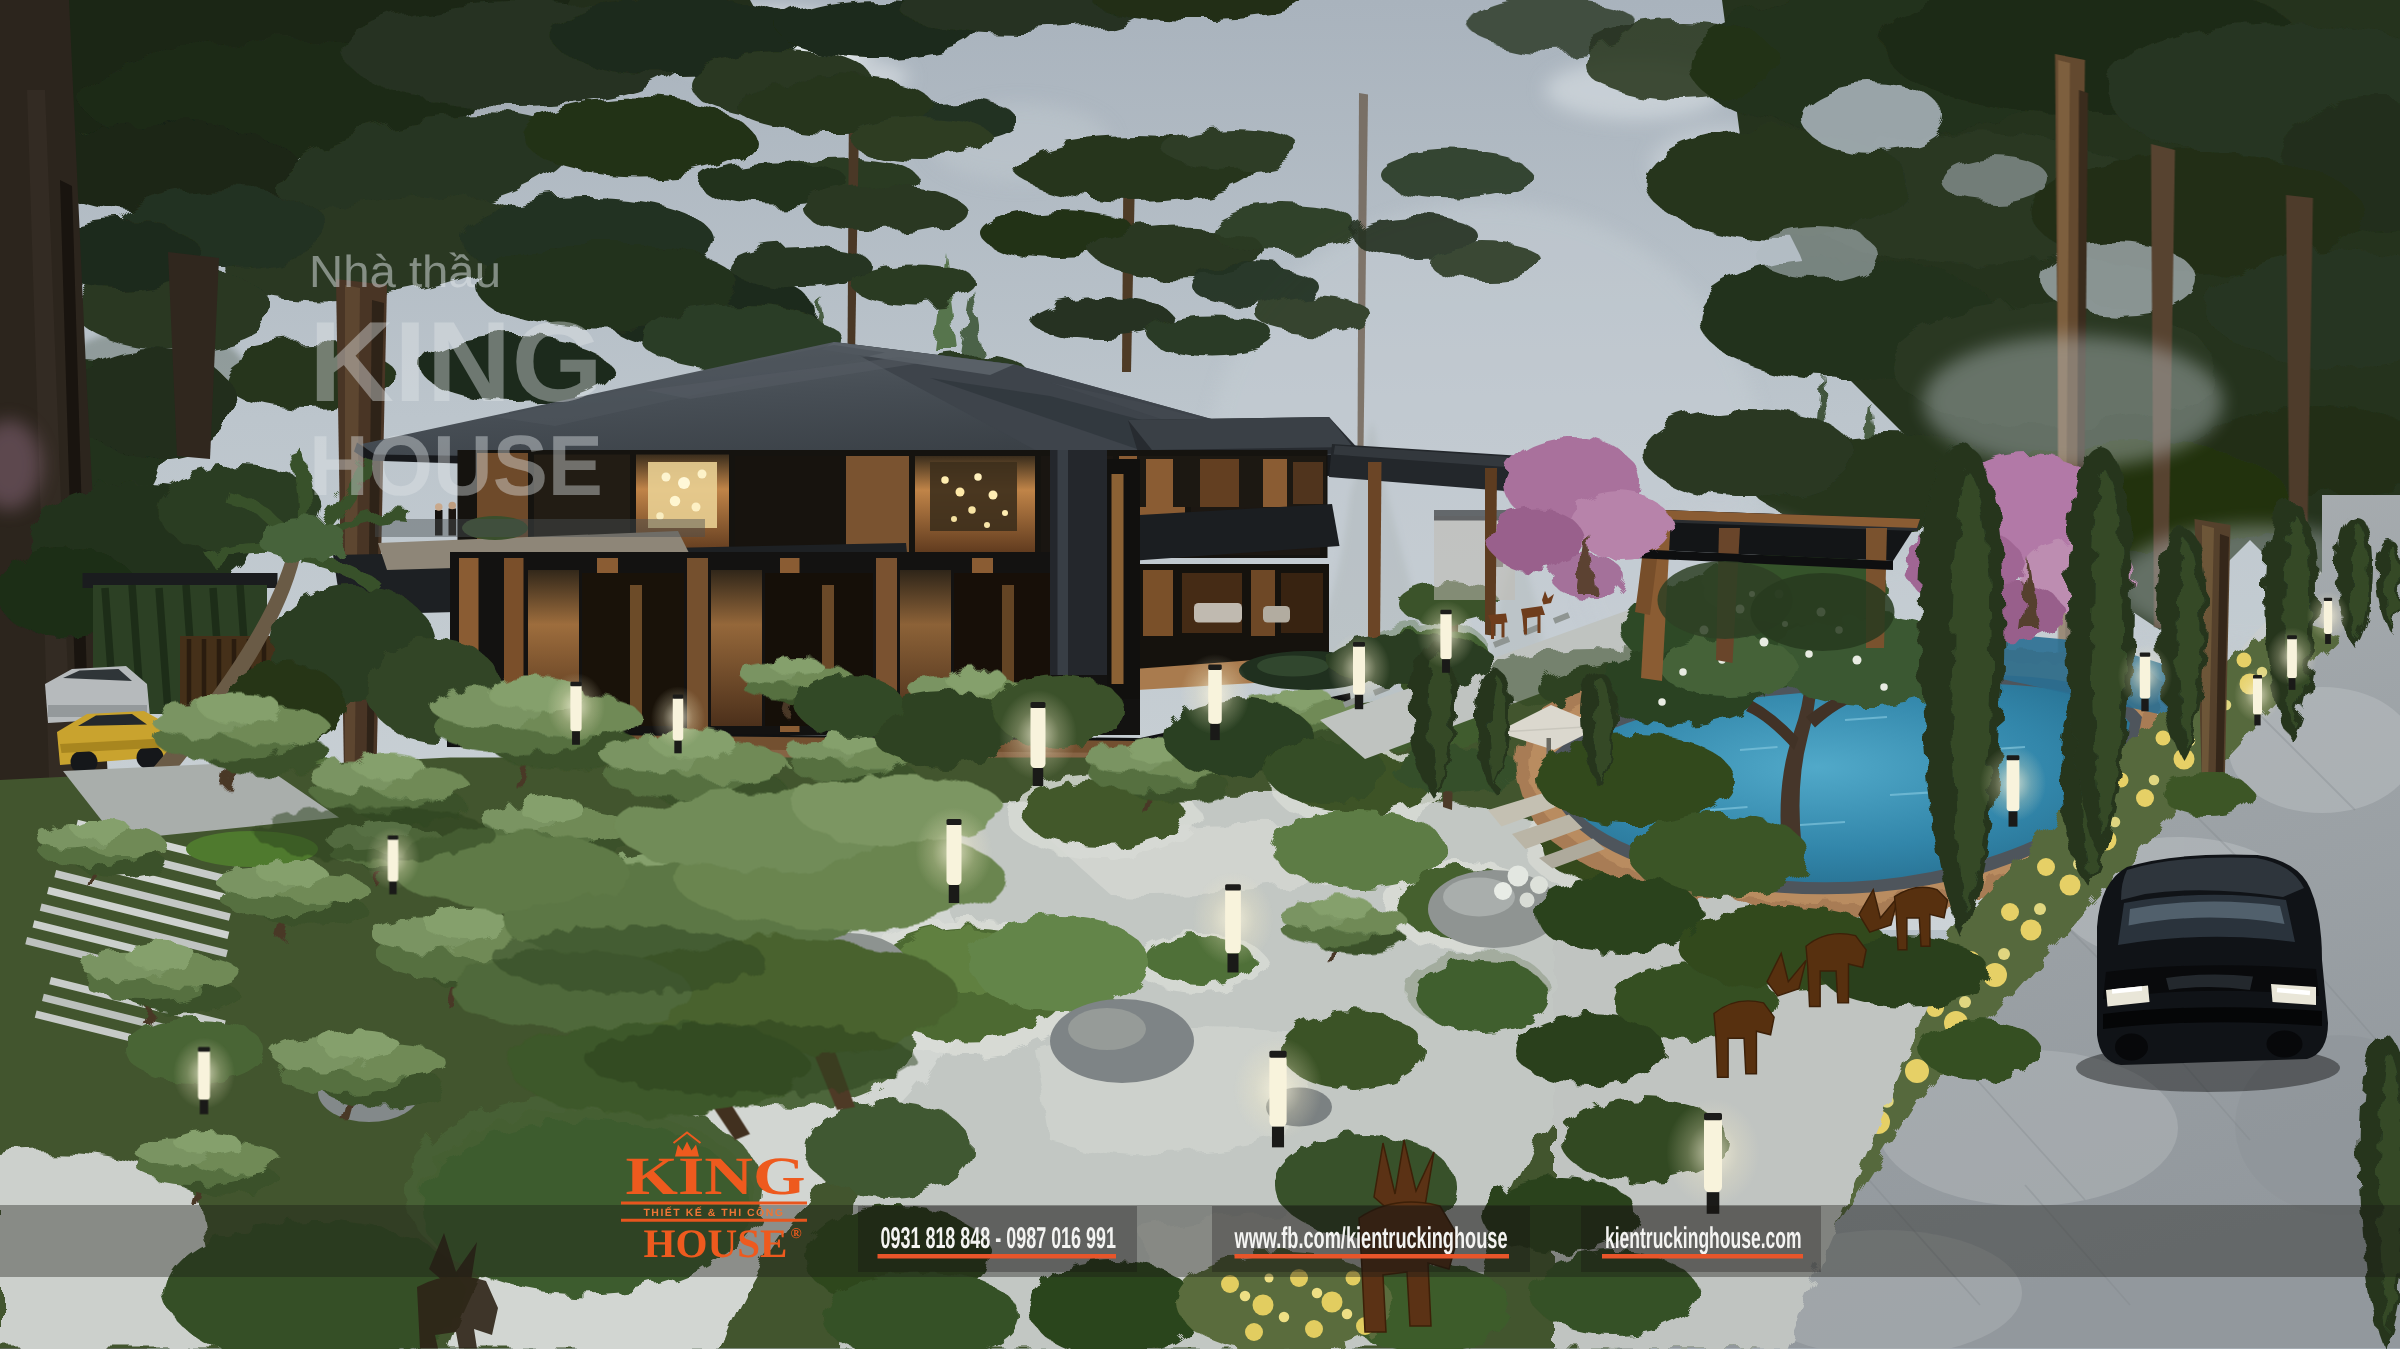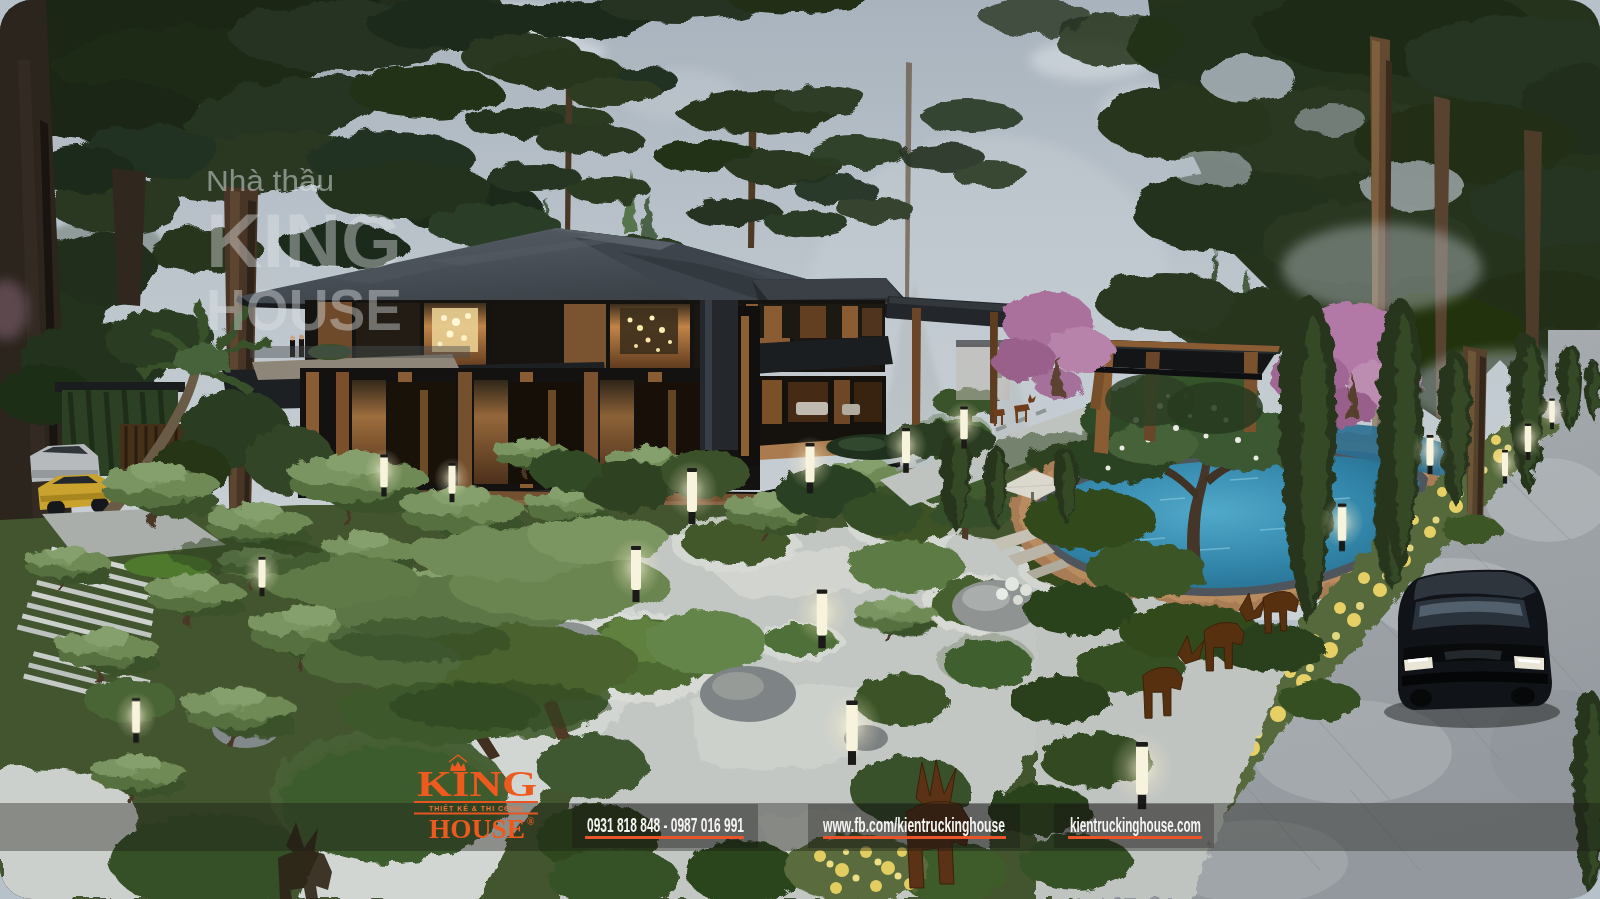--- a/index.html
+++ b/index.html
@@ -1,16 +1,16 @@
 <!DOCTYPE html>
 <html><head>
 <meta charset="utf-8">
 <style>
 html,body{margin:0;padding:0;background:#b7c1c9;}
-#canvas{position:relative;width:1600px;height:899px;overflow:hidden;font-family:"Liberation Sans",sans-serif;border-radius:32px;}
+#canvas{position:relative;width:1600px;height:899px;overflow:hidden;font-family:"Liberation Sans",sans-serif;}
 #canvas svg{position:absolute;left:0;top:0;}
 </style>
 </head>
 <body>
 <div id="canvas">
 <svg width="1600" height="899" viewBox="0 0 1600 899">
 <defs>
 <linearGradient id="skyG" x1="0" y1="0" x2="0" y2="1">
 <stop offset="0" stop-color="#a9b3bd"></stop>
           <stop offset="0.45" stop-color="#bcc5cc"></stop>

